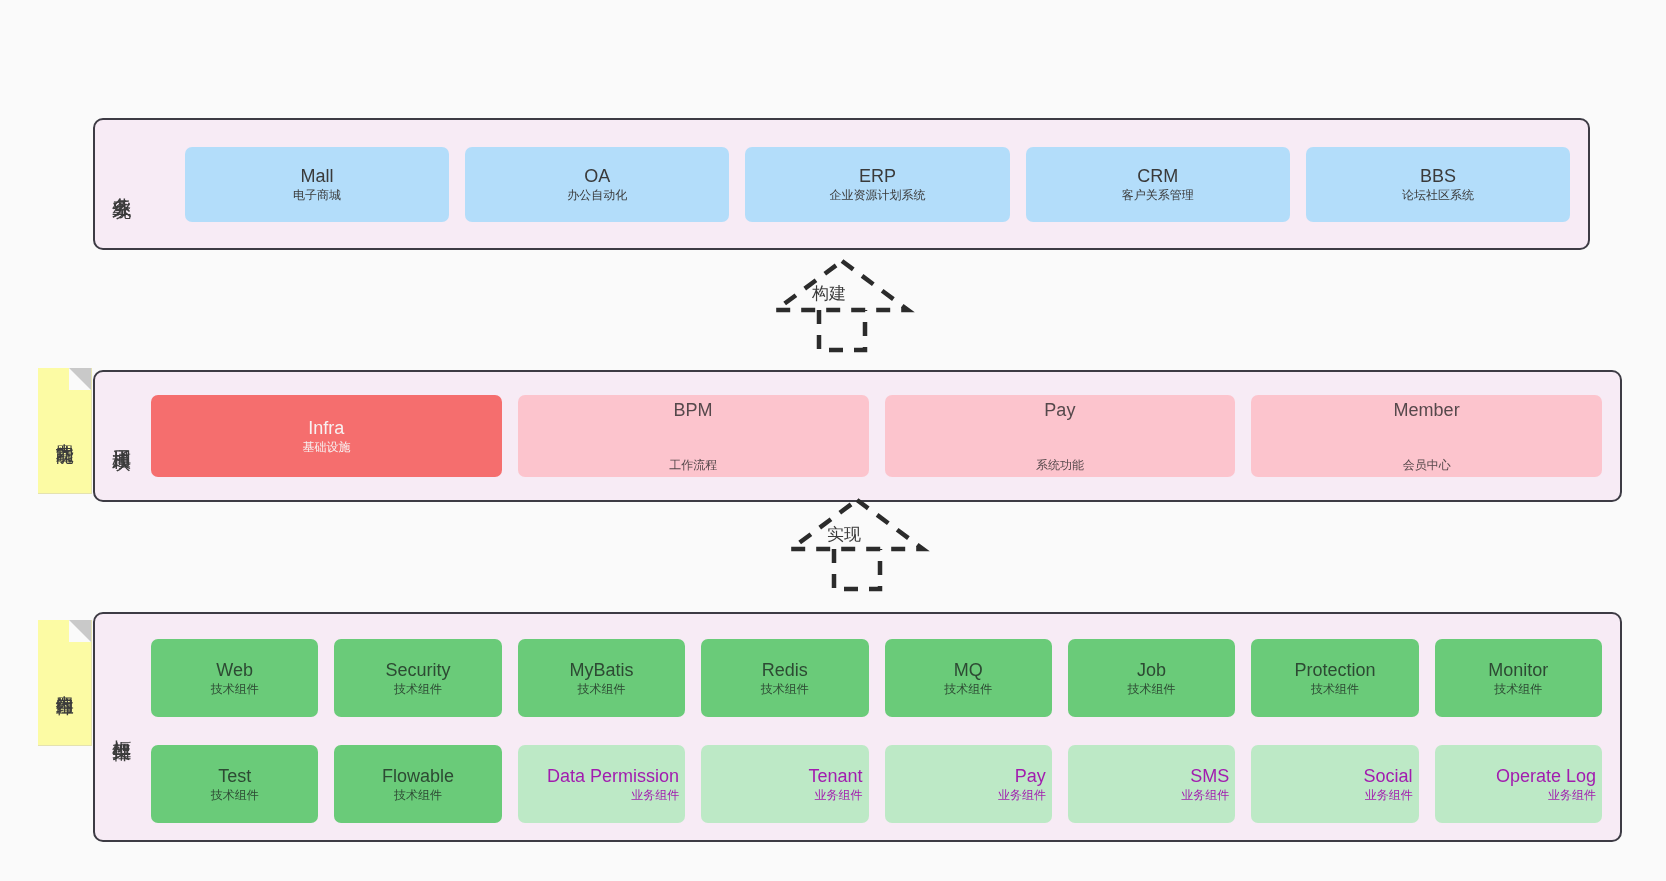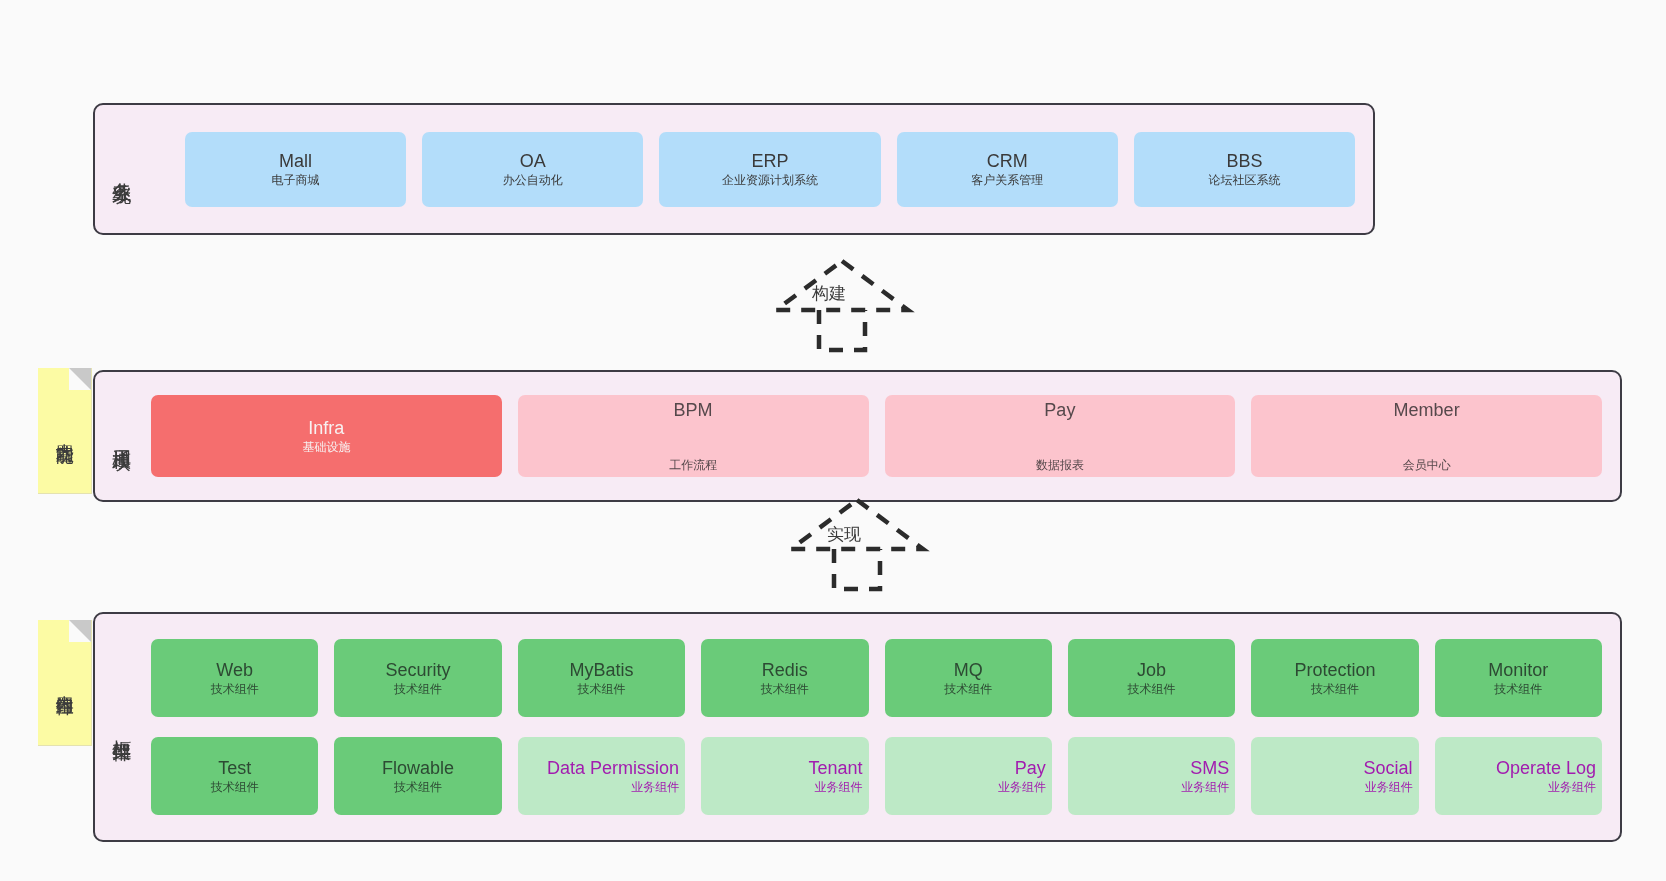--- a/index.html
+++ b/index.html
@@ -20,21 +20,21 @@
   .layer {
     position: absolute;
     box-sizing: border-box;
     background: #f7ebf5;
     border: 2px solid #3d3b44;
     border-radius: 10px;
     display: flex;
     flex-direction: row;
     align-items: stretch;
   }
-  #layer-business { left: 93px; top: 103px; width: 1282px; height: 132px; gap: 34px; }
+  #layer-business { left: 93px; top: 118px; width: 1497px; height: 132px; gap: 34px; }
   #layer-common   { left: 93px; top: 370px; width: 1529px; height: 132px; }
   #layer-framework{ left: 93px; top: 612px; width: 1529px; height: 230px; }
 
   .layer-title {
     width: 38px;
     min-width: 38px;
     display: flex;
     align-items: center;
     justify-content: center;
     font-size: 19px;
@@ -69,21 +69,21 @@
     flex-direction: column;
     align-items: center;
     justify-content: center;
     text-align: center;
     padding: 4px 6px;
     box-sizing: border-box;
     line-height: 1.3;
   }
   #layer-business .card { height: 75px; }
   #layer-common .card   { height: 82px; }
-  #layer-framework .card{ height: 78px; }
+  #layer-framework .card{ height: 78px; margin-top: 8px; }
 
   .card .en { font-size: 18px; }
   .card .cn { font-size: 12px; }
 
   .c-blue       { background: #b3ddfa; color: #3a3a3a; }
   .c-red        { background: #f56e6e; color: #f7f2f2; }
   .c-pink       { background: #fcc4cd; color: #55484b; gap: 36px; }
   .c-green      { background: #6acb79; color: #2d4a33; }
   .c-lightgreen { background: #bde9c6; color: #a21caf; align-items: flex-end; }
 
@@ -193,21 +193,21 @@
       <div class="card c-red">
         <span class="en">Infra</span>
         <span class="cn">基础设施</span>
       </div>
       <div class="card c-pink">
         <span class="en">BPM</span>
         <span class="cn">工作流程</span>
       </div>
       <div class="card c-pink">
         <span class="en">Pay</span>
-        <span class="cn">数据报表</span>
+        <span class="cn">系统功能</span>
       </div>
       <div class="card c-pink">
         <span class="en">Member</span>
         <span class="cn">会员中心</span>
       </div>
     </div>
   </div>
 </div>
 
 <div class="arrow" id="arrow-realize">

